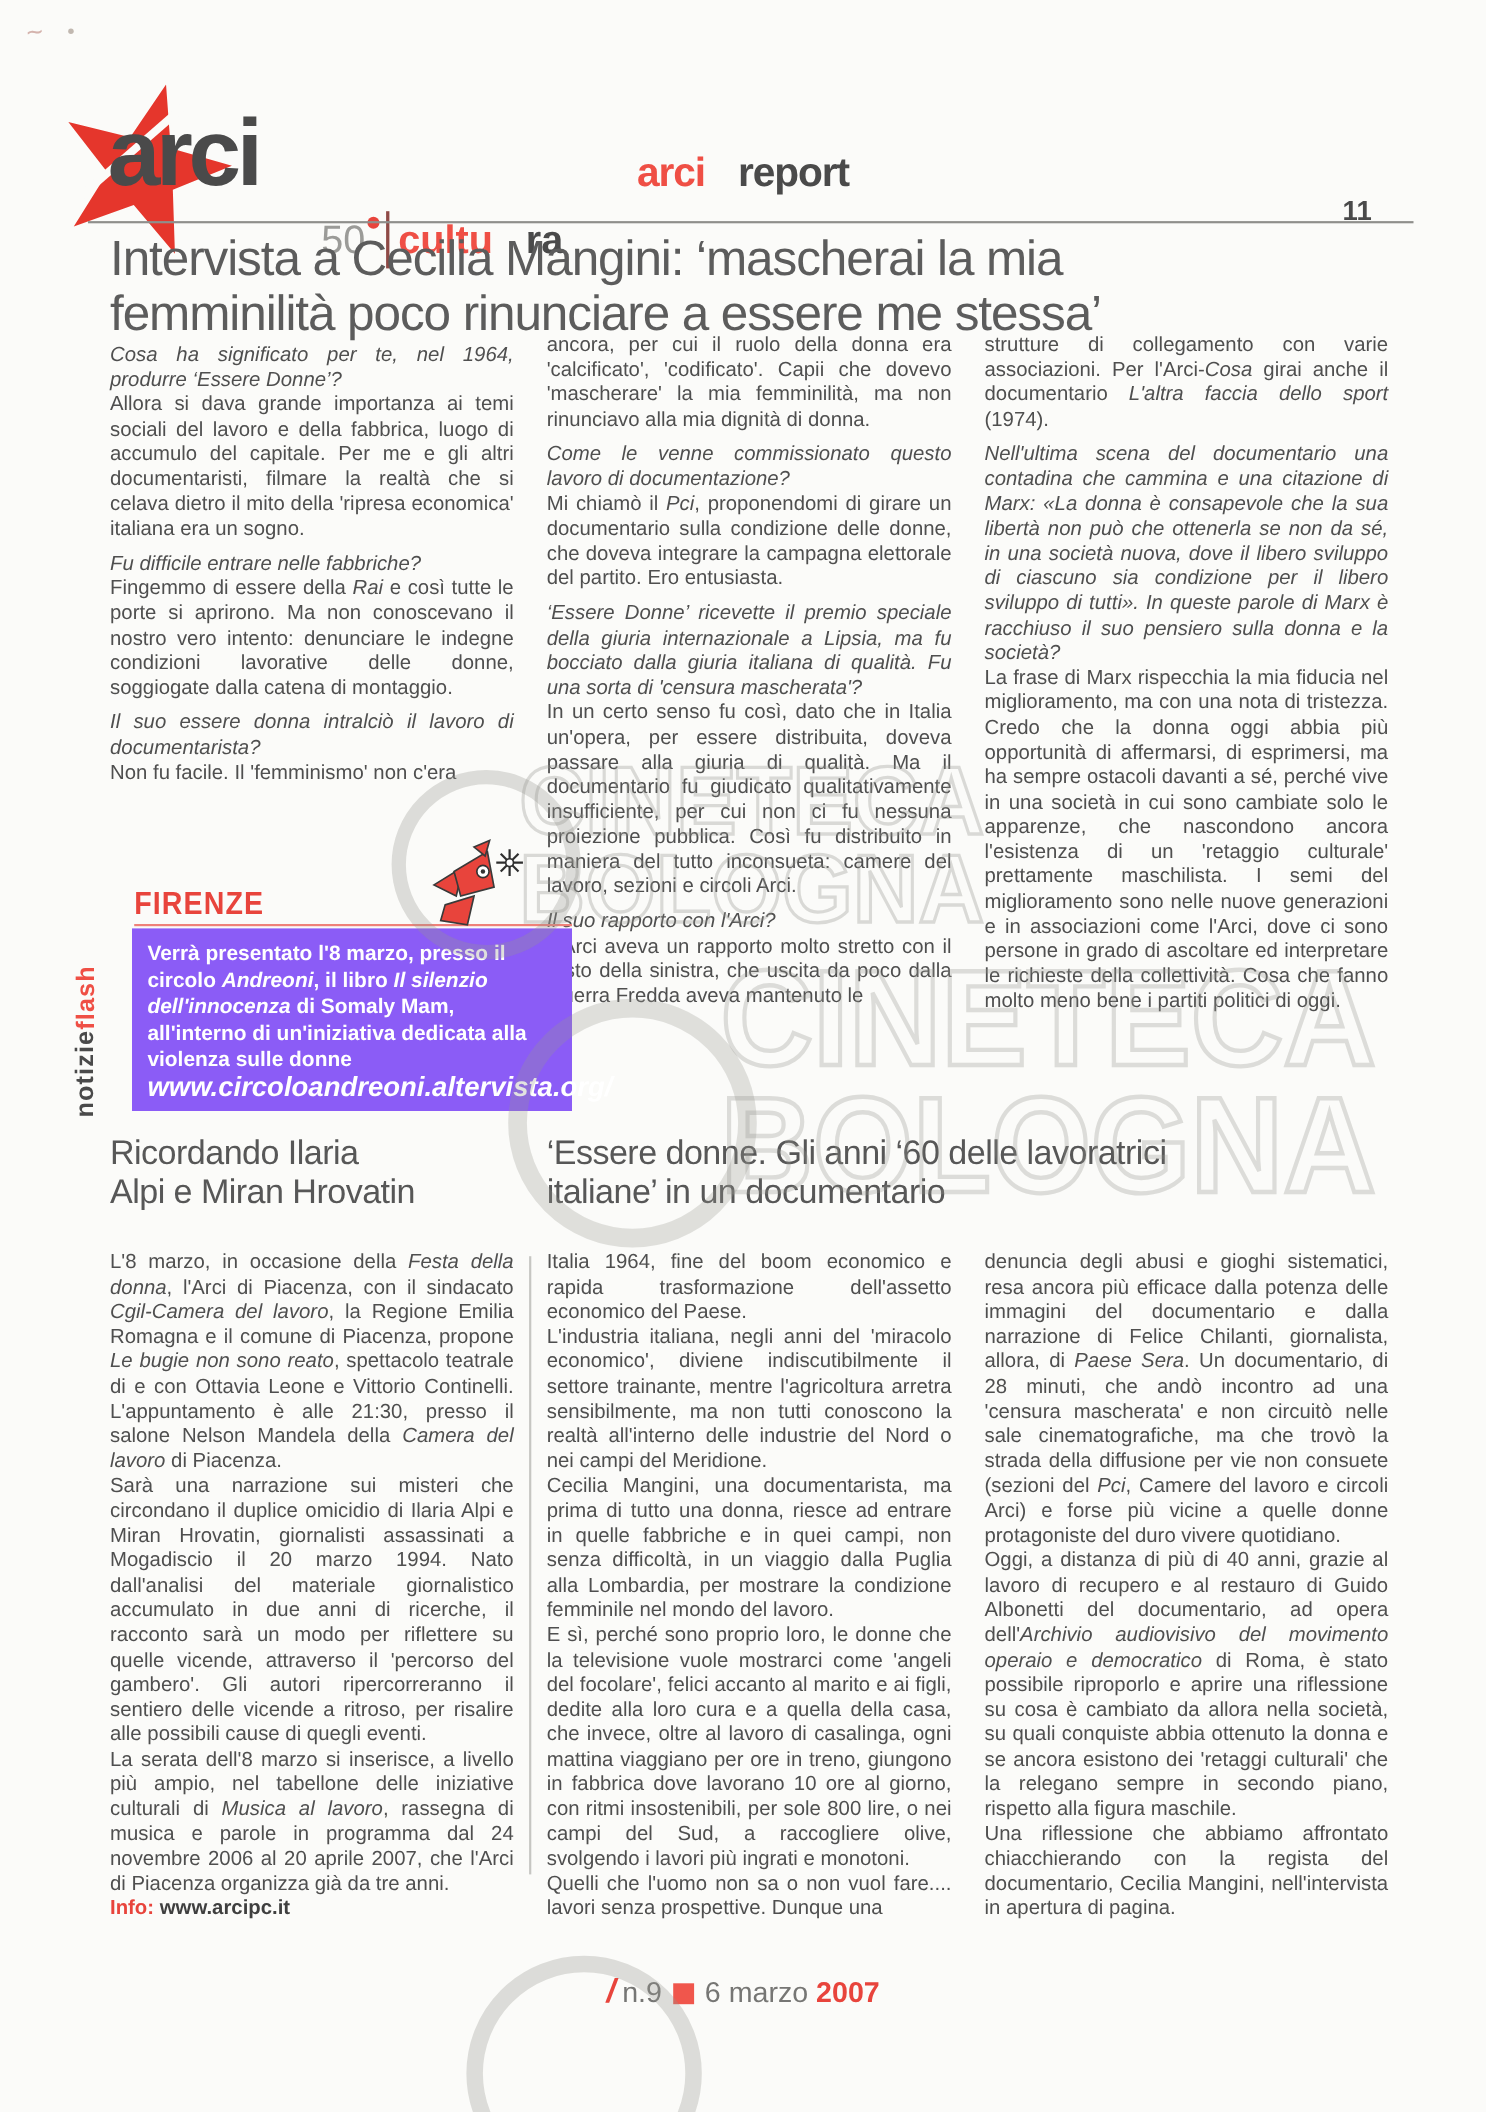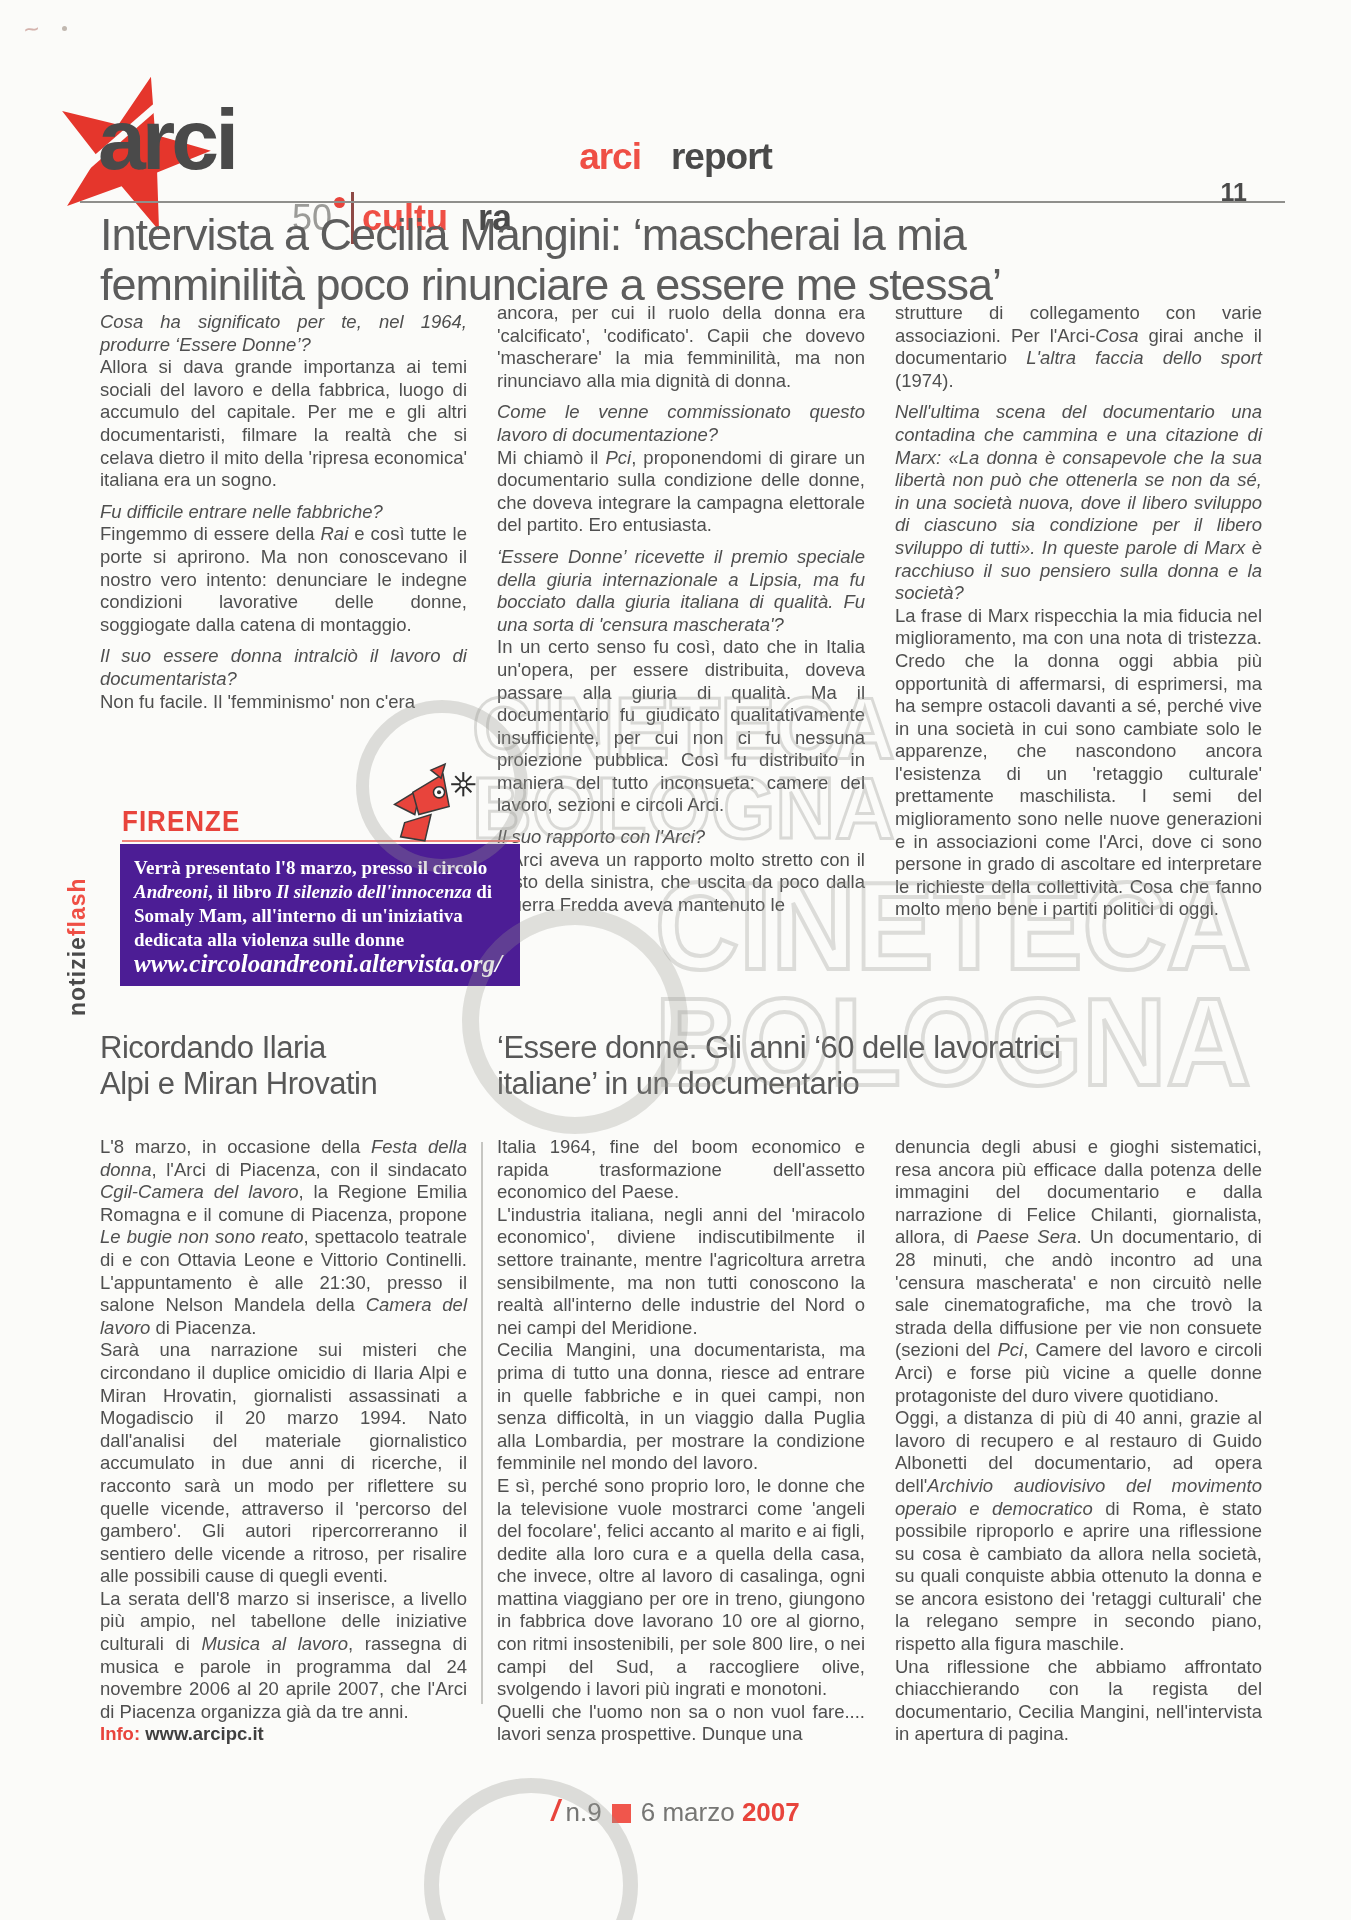--- a/index.html
+++ b/index.html
@@ -32,22 +32,22 @@
   .col p.a{margin:0;}
   .info{margin-top:2px;font-weight:bold;}
   .info-label{color:#e8443c;font-weight:bold;}
   .info-url{color:#3f3f3f;font-weight:bold;}
   
   .rubric{position:absolute;left:64px;top:802px;height:214px;writing-mode:vertical-rl;
           transform:rotate(180deg);font-size:23px;font-weight:bold;letter-spacing:1px;text-align:left;}
   .flash-city{position:absolute;left:122px;top:804px;font-size:26px;font-weight:800;
               color:#e8443c;letter-spacing:1px;transform:scaleY(1.12);transform-origin:left top;}
   .flash-underline{position:absolute;left:122px;top:840px;width:398px;height:2px;background:#ef8179;}
-  .flash-box{position:absolute;left:120px;top:844px;width:400px;background:#4c1d95;
-             padding:12px 12px 10px 14px;box-sizing:border-box;font-family:Liberation Serif, serif;}
+  .flash-box{position:absolute;left:120px;top:844px;width:400px;background:#8b5cf6;
+             padding:12px 12px 10px 14px;box-sizing:border-box;}
   .flash-text{color:#ffffff;font-weight:bold;font-size:19px;line-height:24px;}
   .flash-url{color:#ffffff;font-weight:bold;font-style:italic;font-size:25px;line-height:24px;}
   .flash-icon{position:absolute;left:390px;top:762px;z-index:4;}
   
   .sec-head{position:absolute;font-size:31px;line-height:1.16;color:#575757;letter-spacing:-0.5px;}
   .vdivider{position:absolute;left:481px;top:1142px;width:2px;height:562px;background:#c6c6c2;}
   
   .wm{position:absolute;pointer-events:none;z-index:5;}
   .wm-circle{border-radius:50%;box-sizing:border-box;position:absolute;}
   .wm-text{position:absolute;font-weight:bold;color:transparent;white-space:nowrap;

